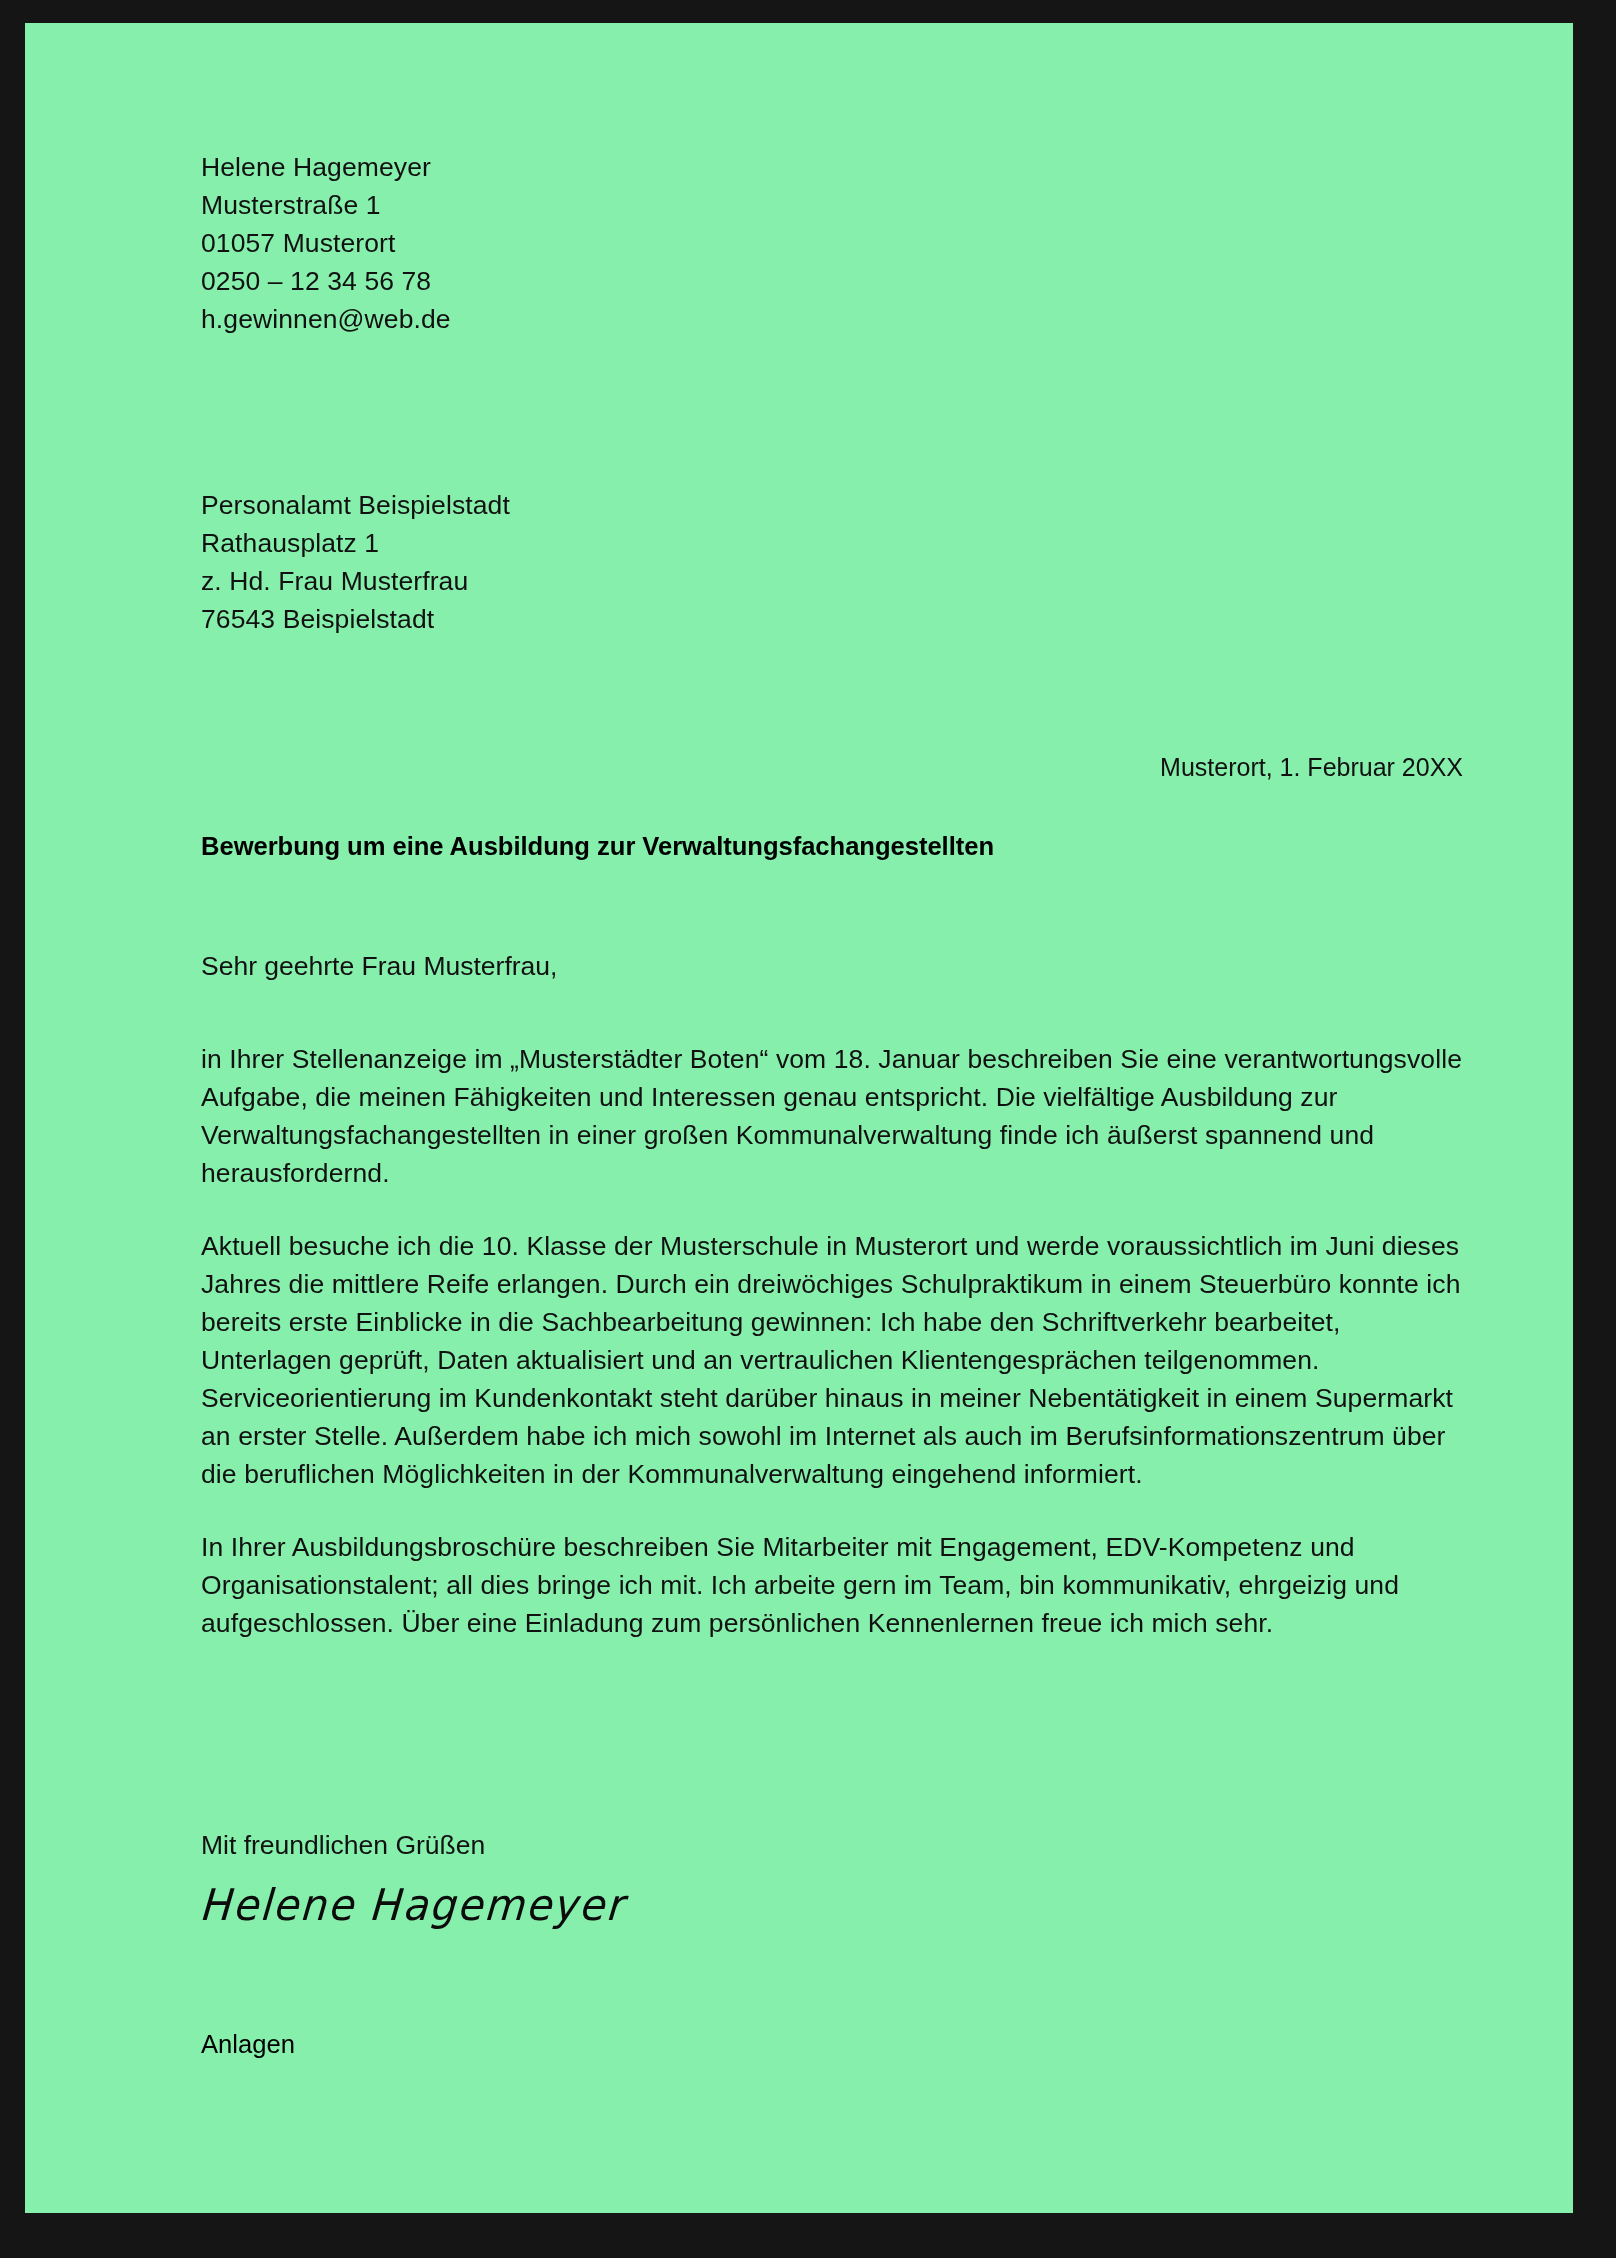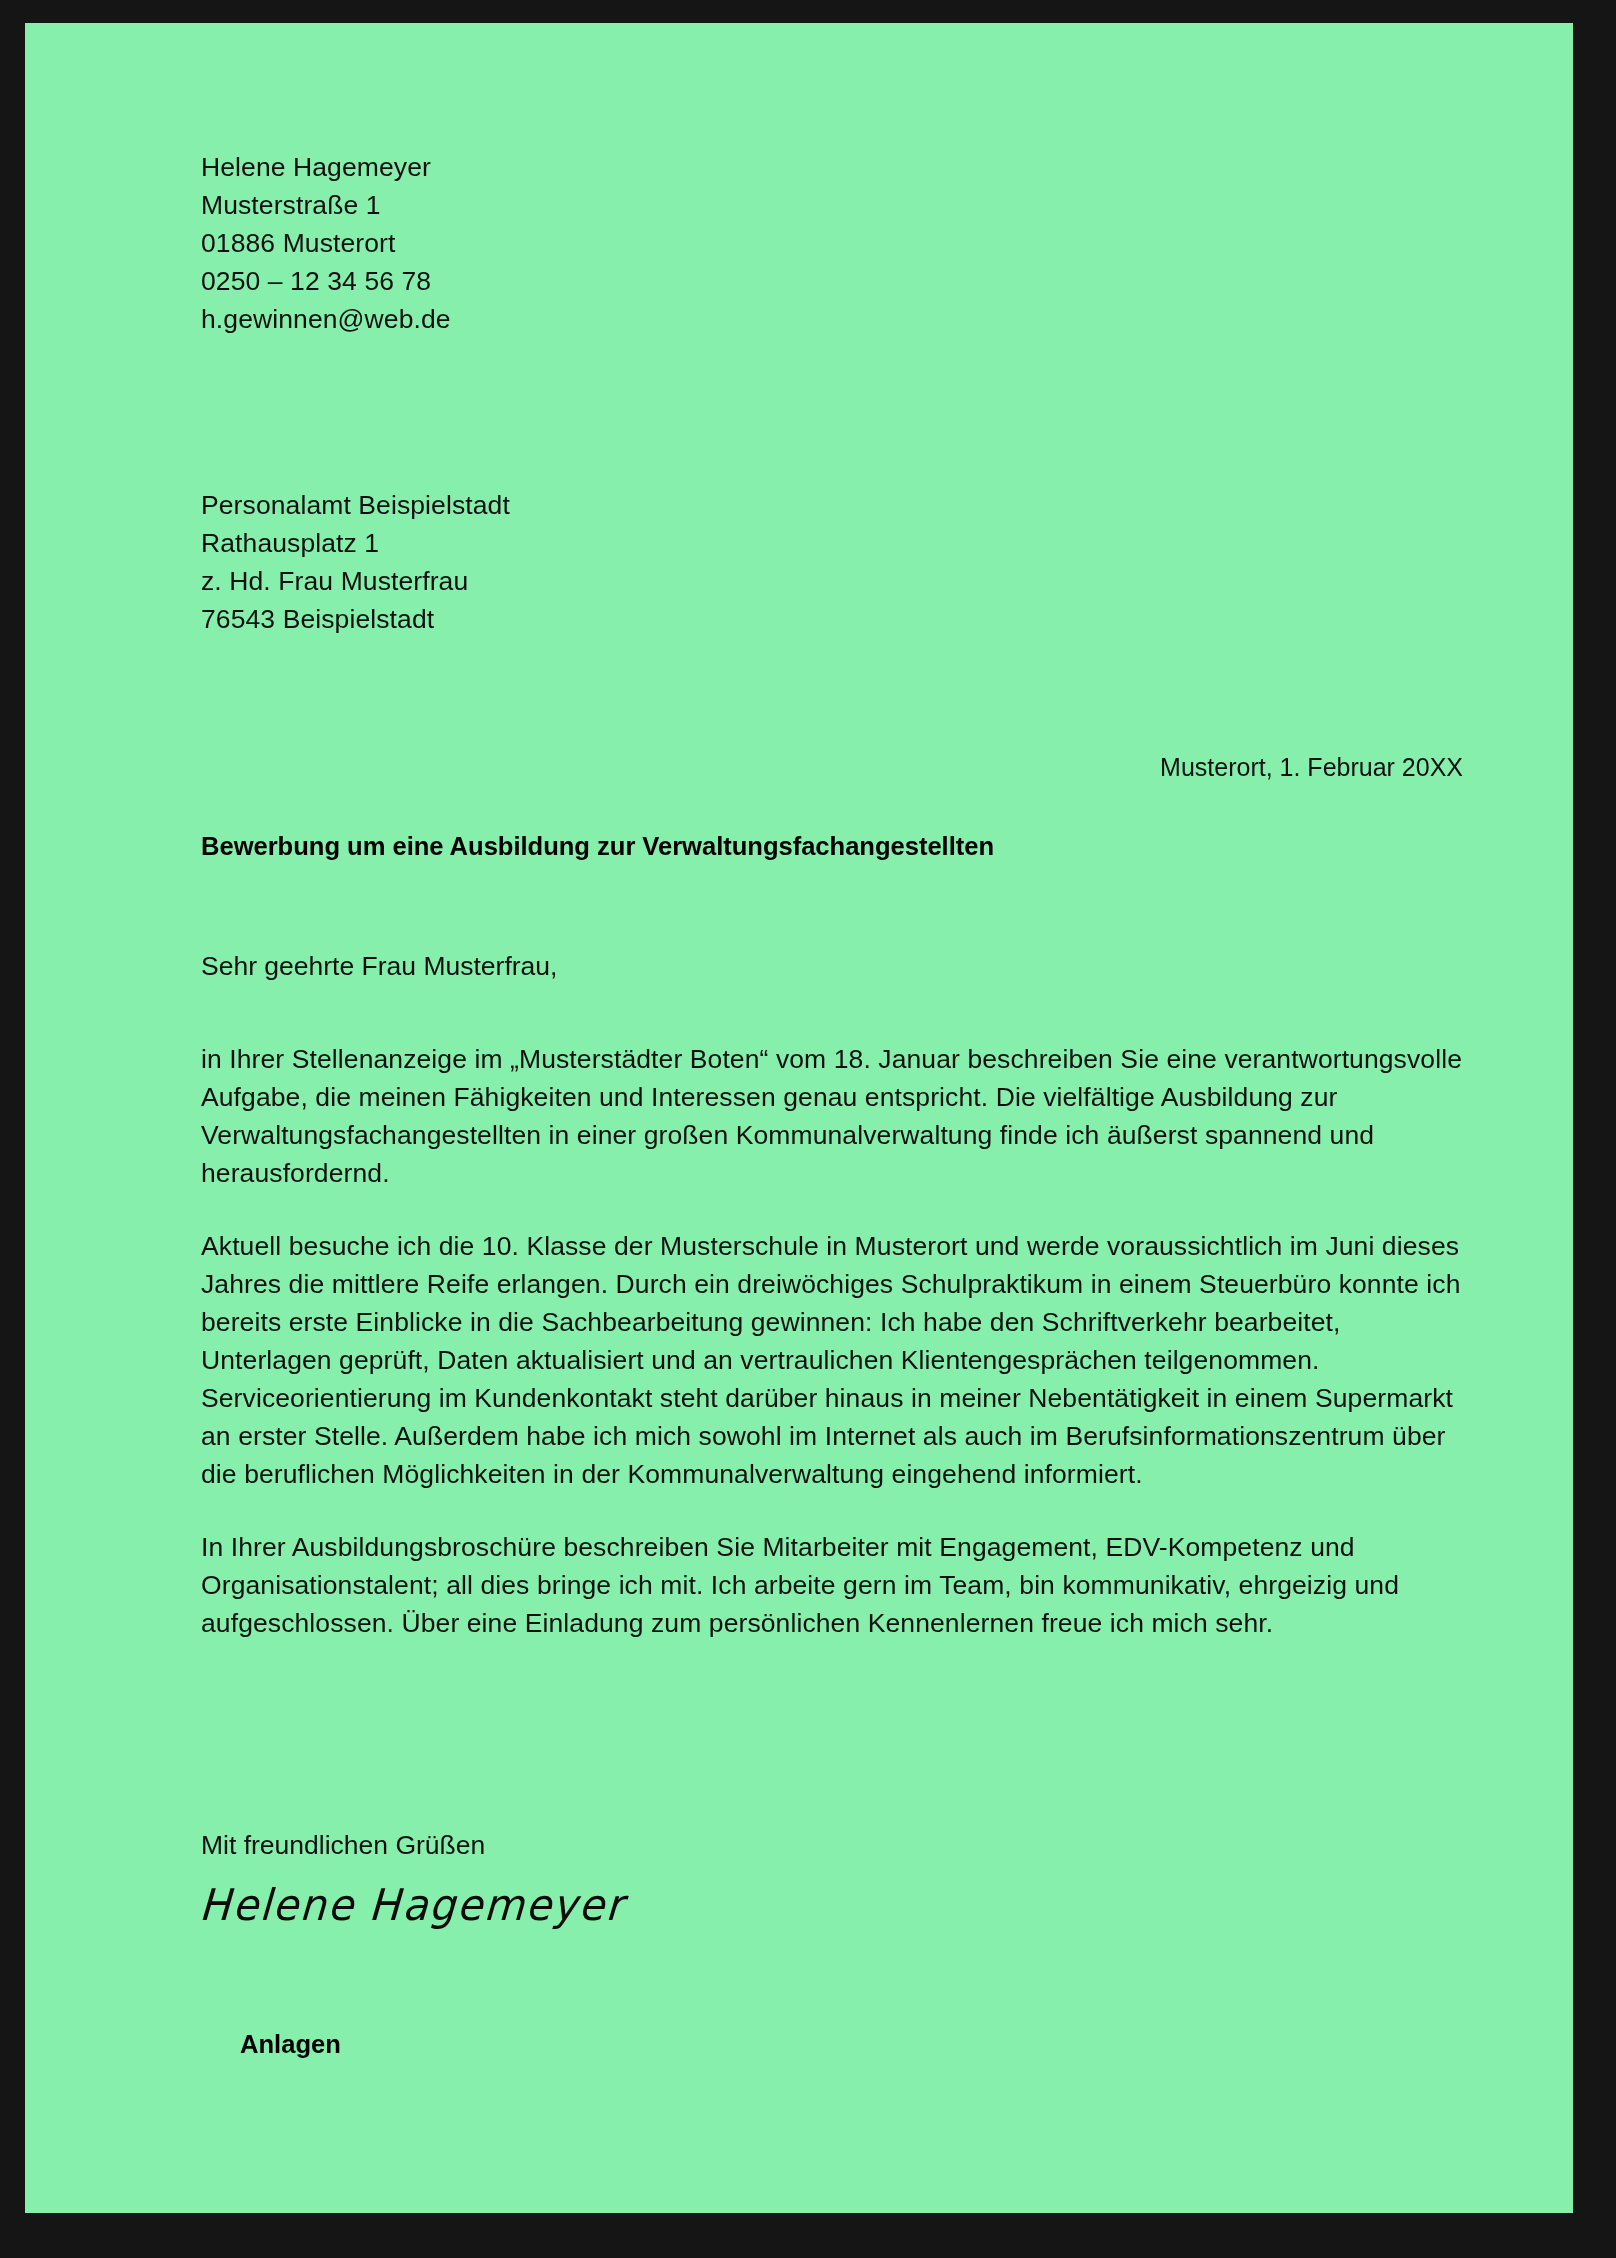--- a/index.html
+++ b/index.html
@@ -138,36 +138,35 @@
     transform-origin: left center;
   }
 
   .enclosures {
     position: absolute;
     top: 2003px;
     left: 0;
     width: 100%;
     font-size: 25.6px;
     line-height: 37px;
-    font-weight: bold;
+    font-weight: normal;
     color: #000000;
-    margin-left: 39px;
   }
 </style>
 </head>
 <body>
 
 <div class="page-frame">
   <div class="paper">
     <div class="content">
 
       <div class="sender-block">
         <div class="addr-line">Helene Hagemeyer</div>
         <div class="addr-line">Musterstraße 1</div>
-        <div class="addr-line">01886 Musterort</div>
+        <div class="addr-line">01057 Musterort</div>
         <div class="addr-line">0250 – 12 34 56 78</div>
         <div class="addr-line">h.gewinnen@web.de</div>
       </div>
 
       <div class="recipient-block">
         <div class="addr-line">Personalamt Beispielstadt</div>
         <div class="addr-line">Rathausplatz 1</div>
         <div class="addr-line">z. Hd. Frau Musterfrau</div>
         <div class="addr-line">76543 Beispielstadt</div>
       </div>

